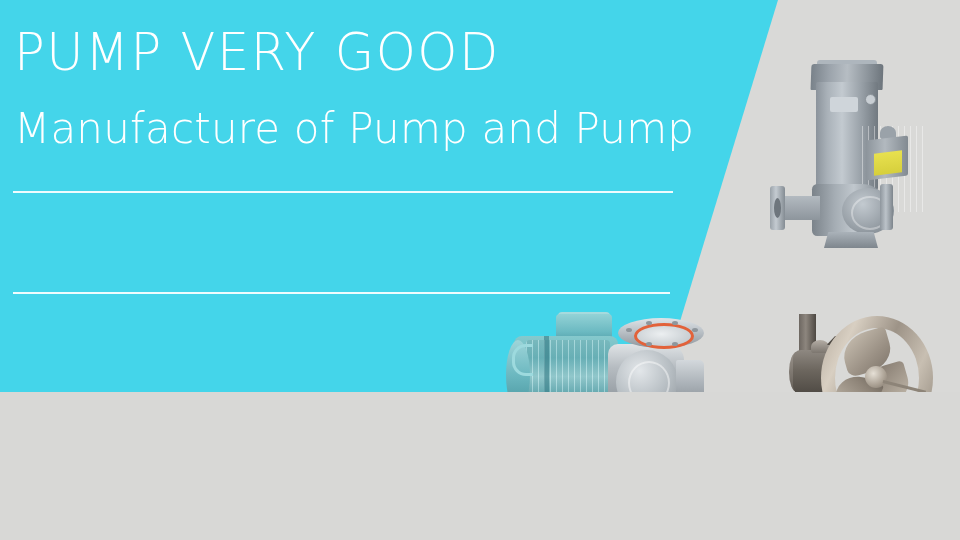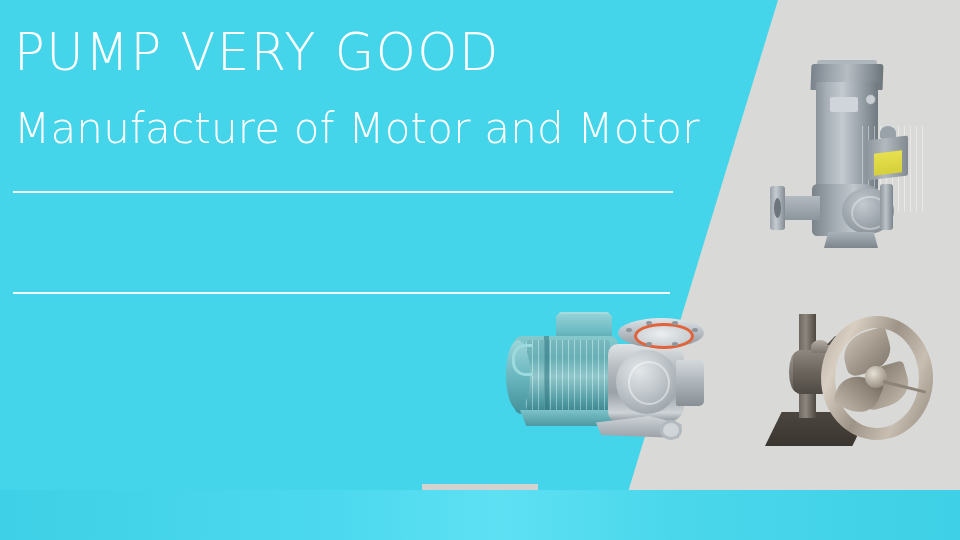--- a/index.html
+++ b/index.html
@@ -1,21 +1,21 @@
 <!DOCTYPE html>
 <html><head>
 <meta charset="utf-8">
 <style>
   html,body{margin:0;padding:0;}
   body{
     width:960px;height:540px;overflow:hidden;
     font-family:"Liberation Sans","DejaVu Sans",sans-serif;
     background:#d8d8d6;
   }
-  .banner{position:relative;width:960px;height:540px;overflow:hidden;background:#d8d8d6;}
+  .banner{position:relative;width:960px;height:392px;overflow:hidden;background:#d8d8d6;}
 
   
   .grey-panel{
     position:absolute;left:0;top:0;width:960px;height:540px;
     background:#d9d9d7;
   }
   .cyan-panel{
     position:absolute;left:0;top:0;width:960px;height:492px;
     background:#44d5ea;
     clip-path:polygon(0 0, 778px 0, 628px 492px, 0 492px);
@@ -301,21 +301,21 @@
 <body>
 
 <div class="banner">
 
   <div class="grey-panel"></div>
   <div class="cyan-panel"></div>
 
   <div class="text-block">
     <div class="headline">PUMP VERY GOOD</div>
 
-    <div class="subhead">Manufacture of Motor and Motor</div>
+    <div class="subhead">Manufacture of Pump and Pump</div>
 
     <div class="rule rule-top"></div>
 
 
     <div class="rule rule-bottom"></div>
   </div>
 
   <div class="prod-inline">
     <div class="il-cap-top"></div>
     <div class="il-cap"></div>

